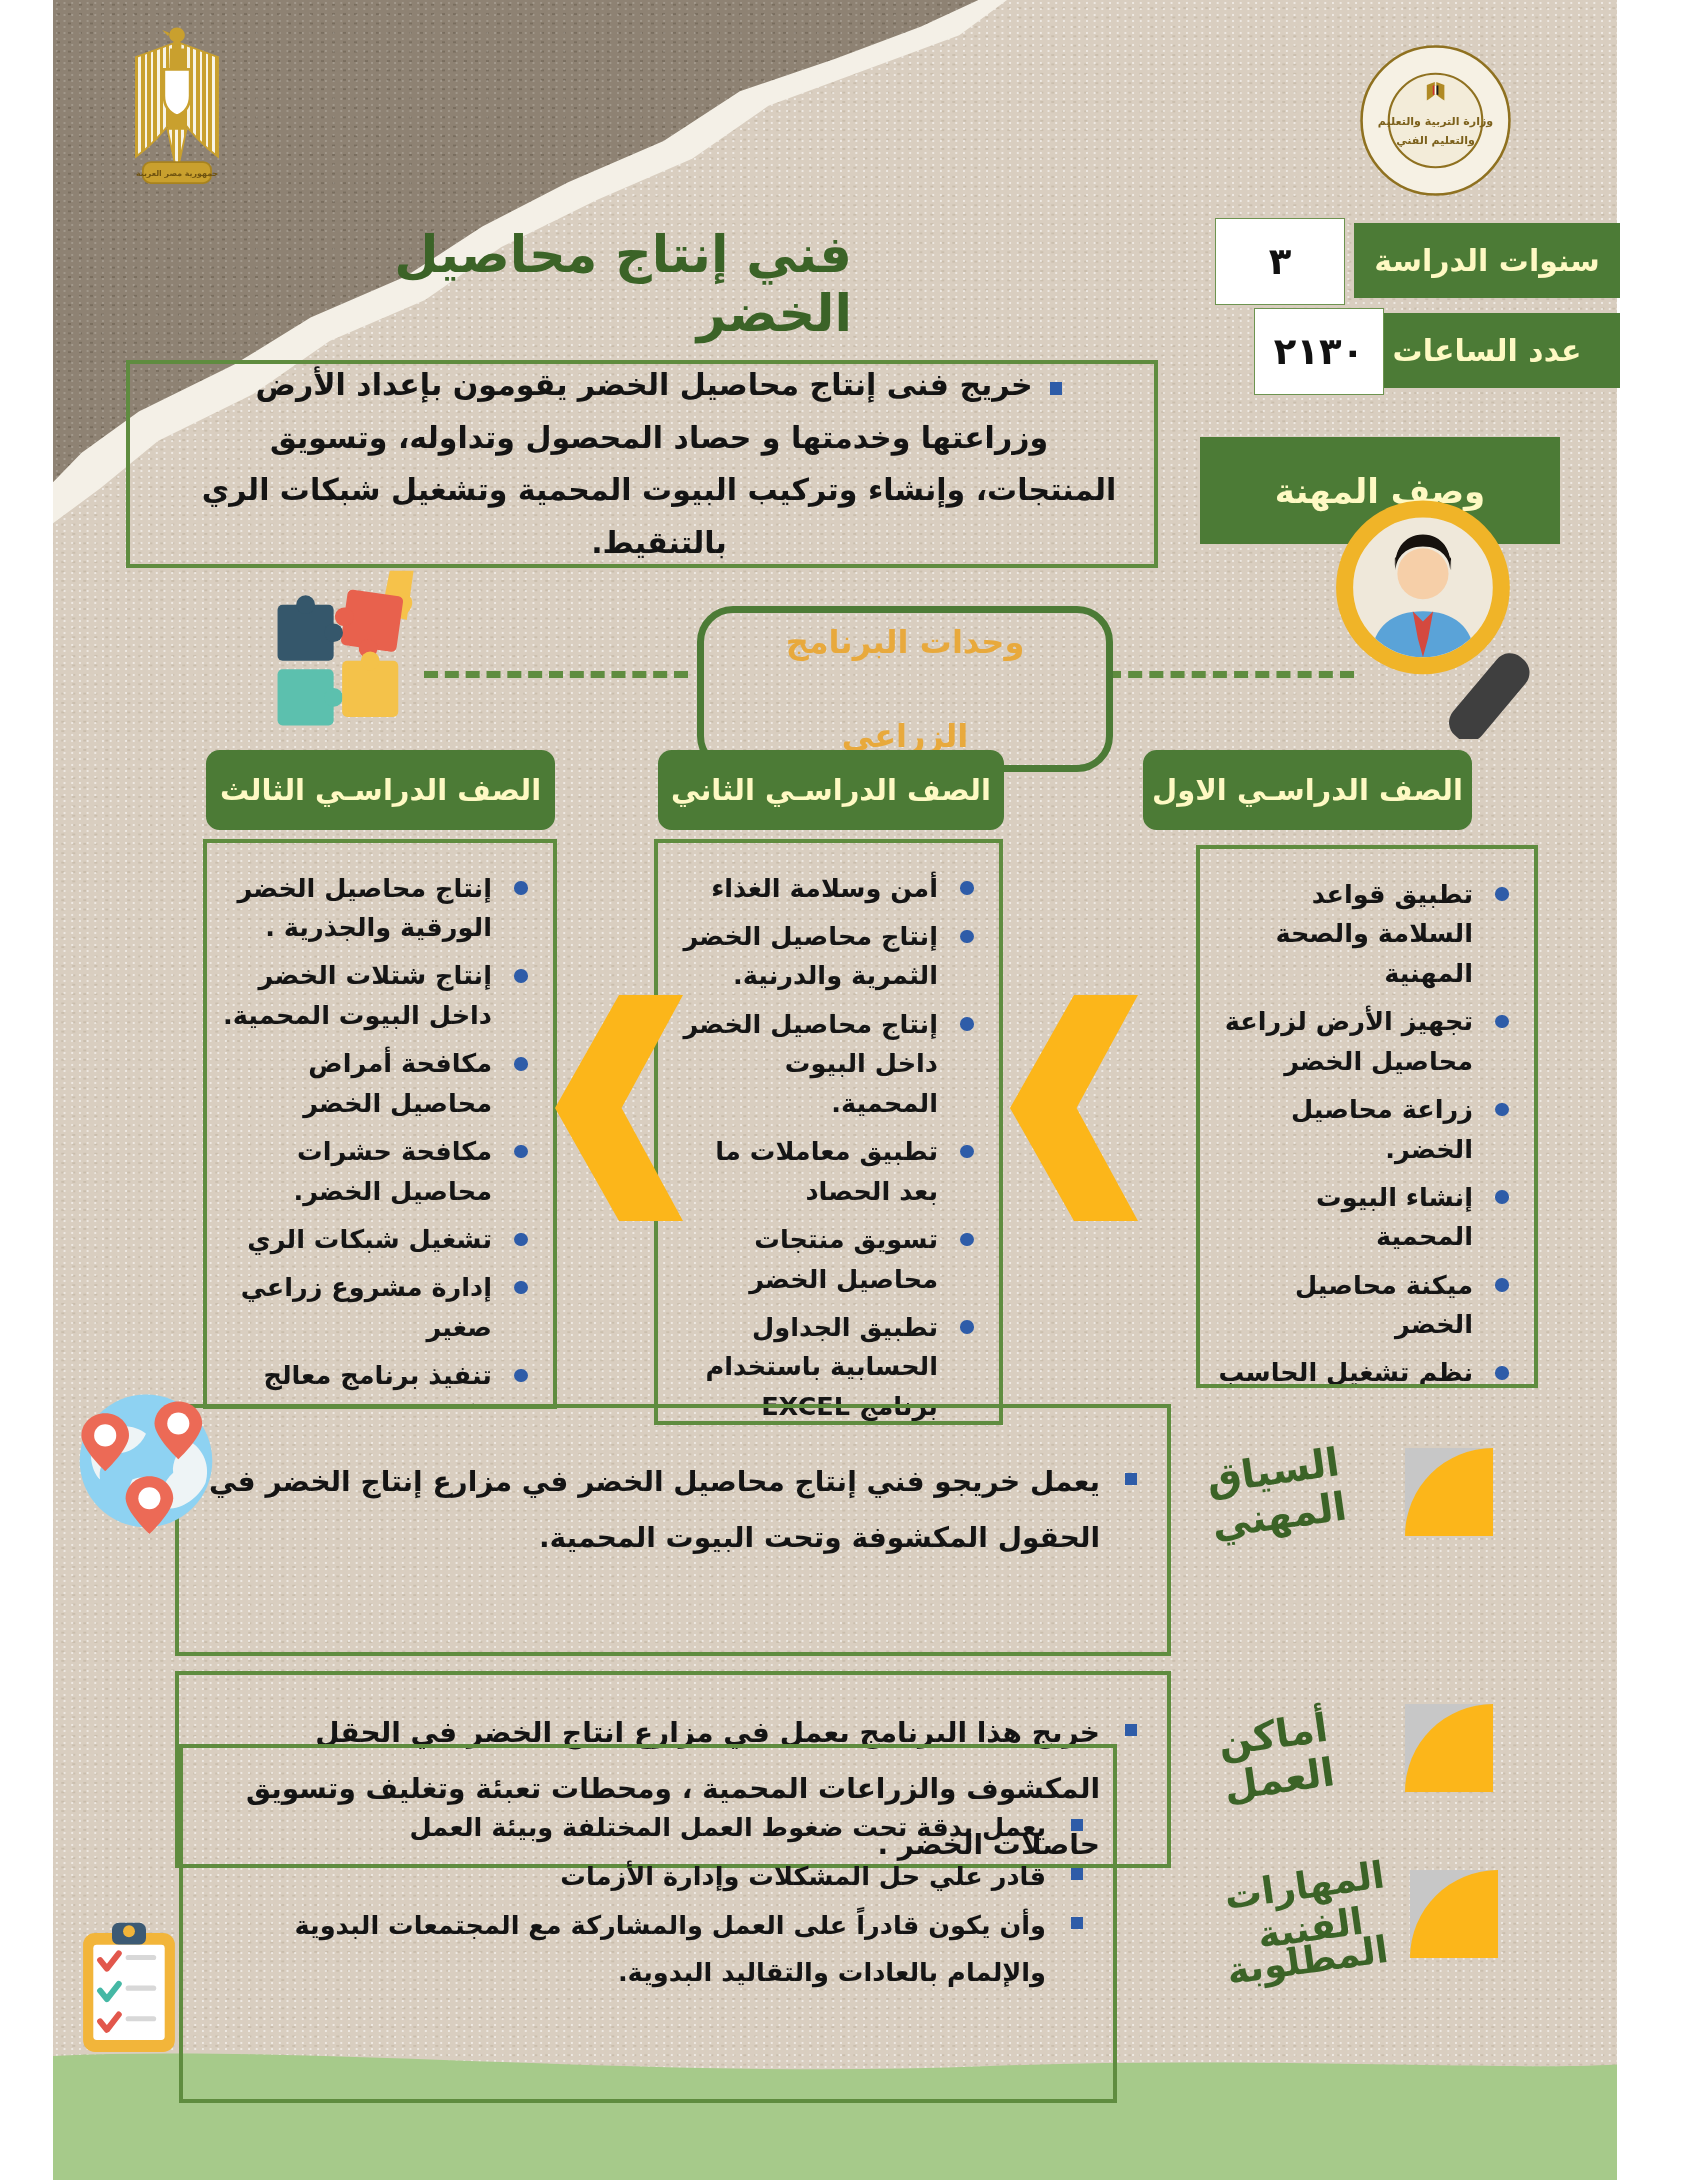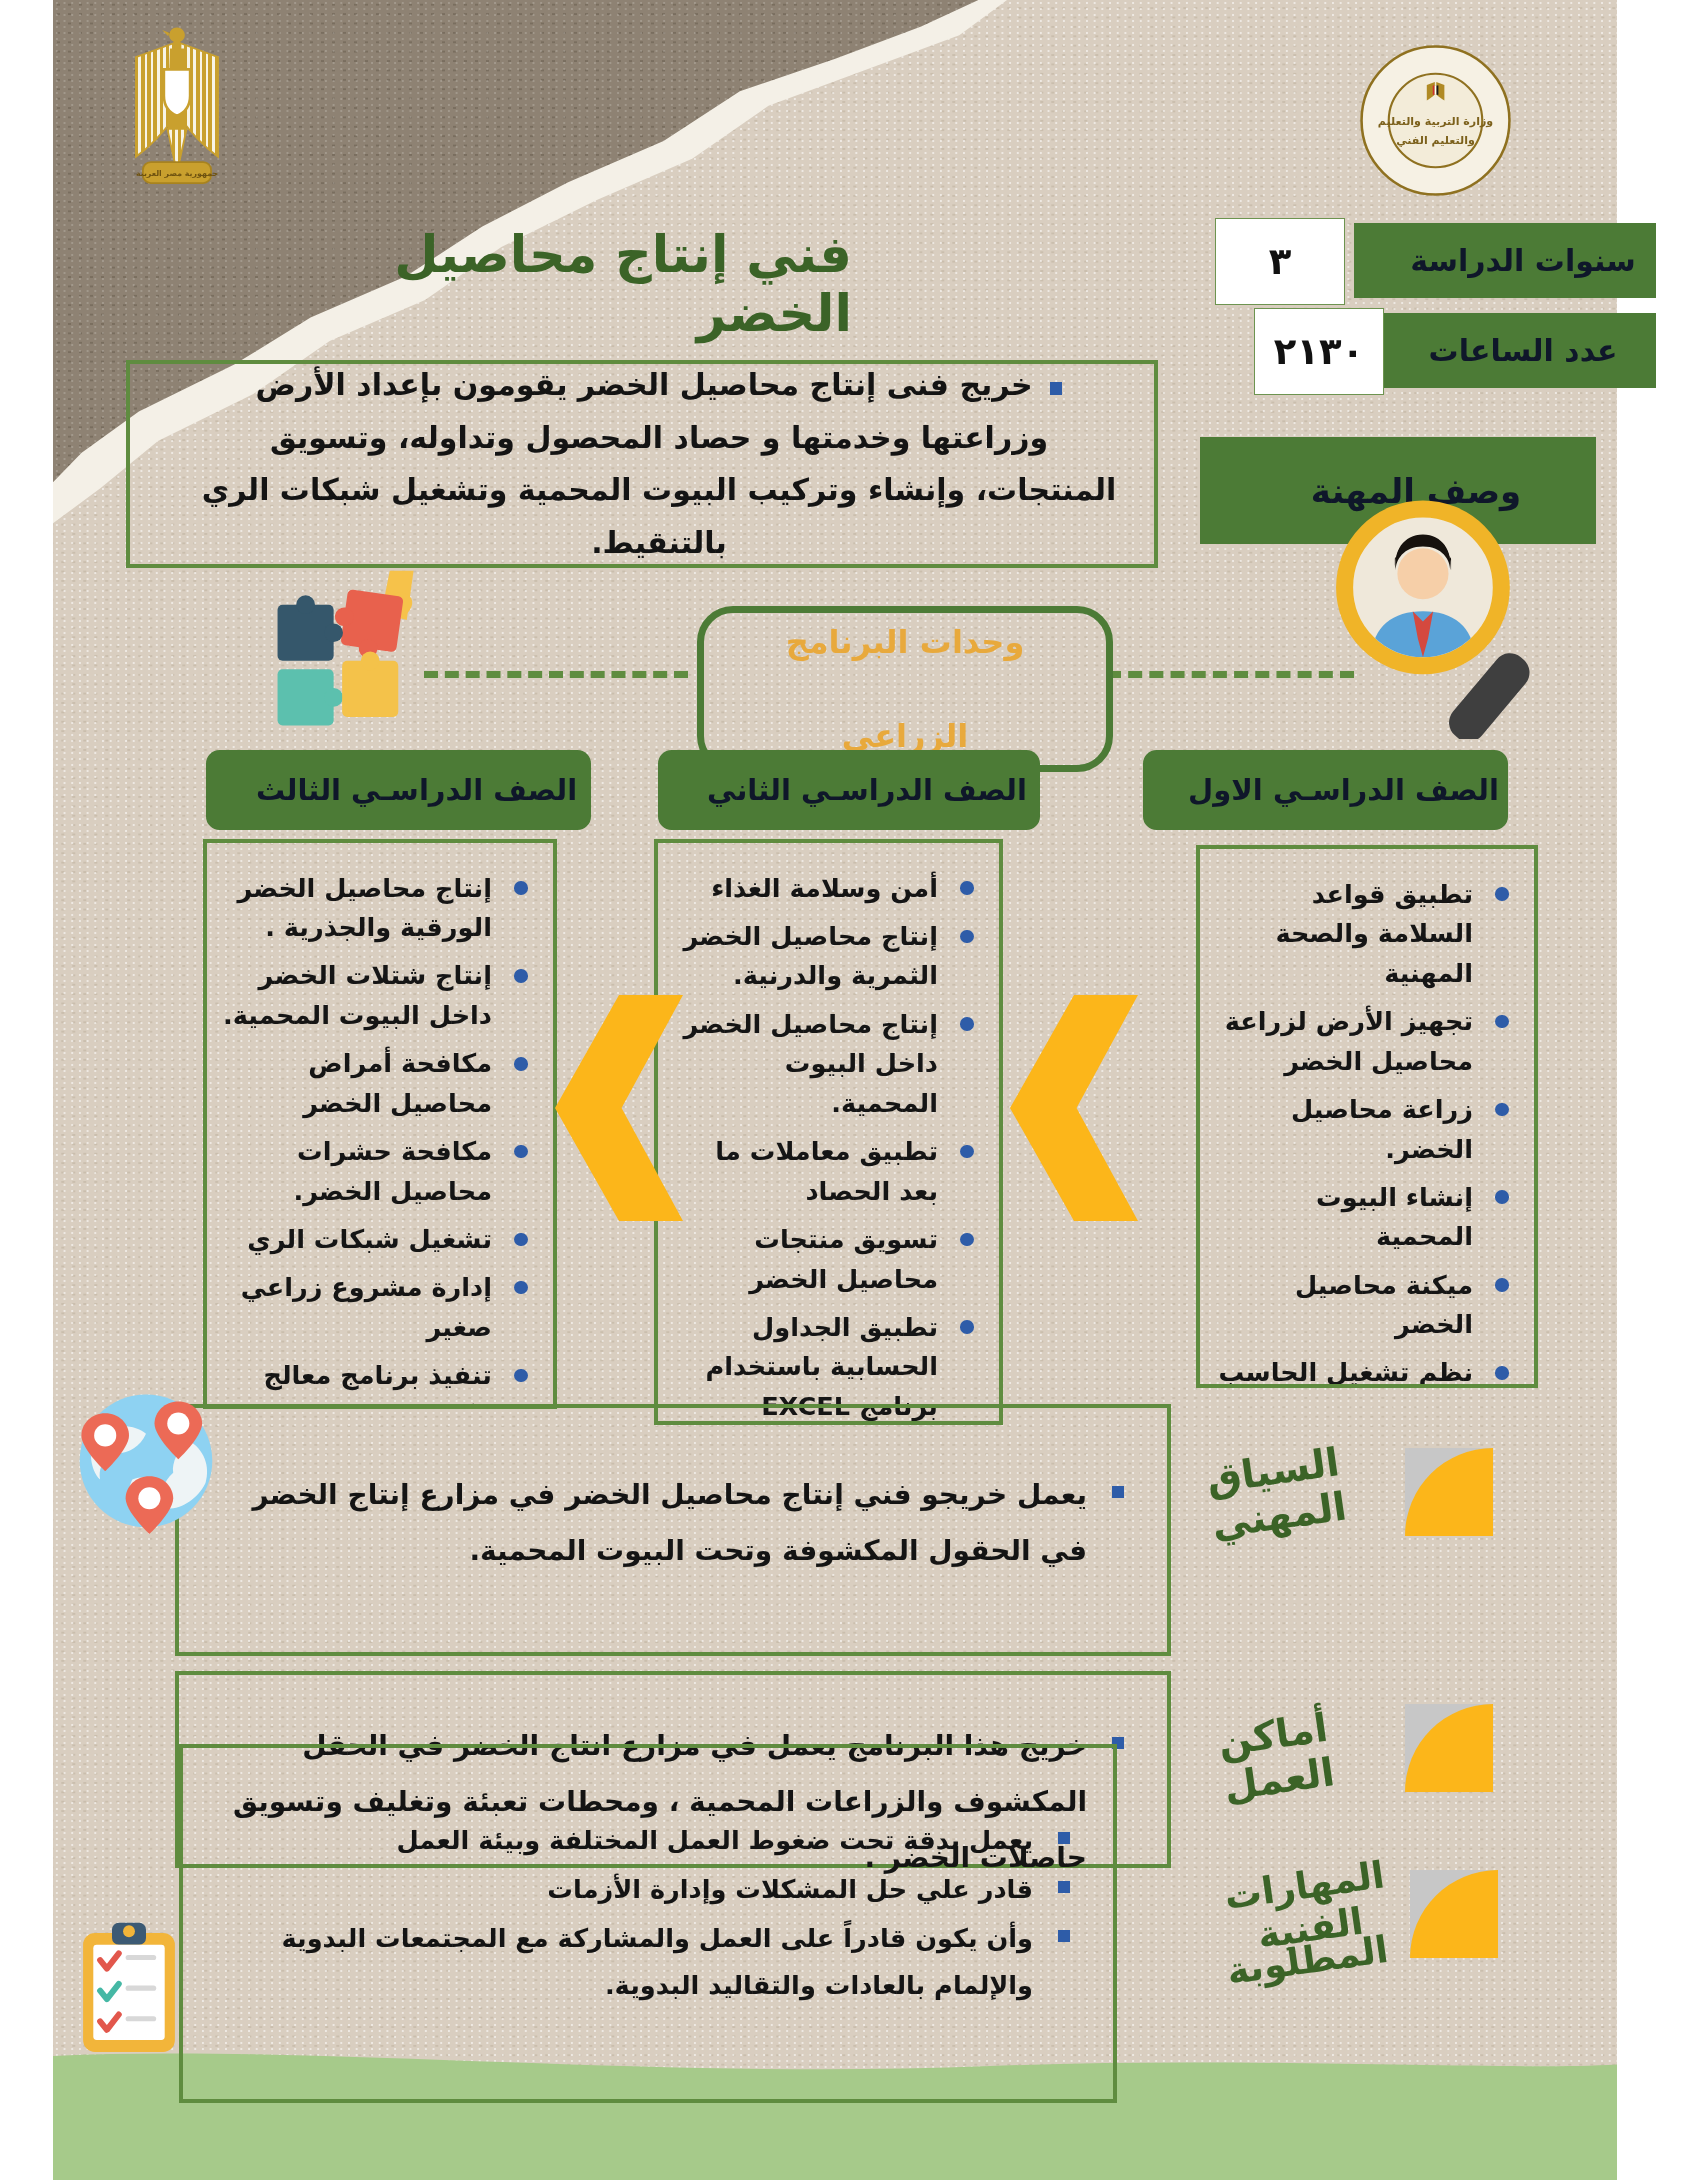--- a/index.html
+++ b/index.html
@@ -15,21 +15,21 @@
     clip-path:polygon(0 0,100% 0,95% 6%,85% 12%,75% 18%,67% 27%,57% 34%,47% 42%,39% 51%,29% 58%,21% 67%,11% 75%,5% 83%,0 89%);}
   .torn-dark{position:absolute;left:53px;top:0;width:954px;height:588px;background:#8e8273;
     background-image:radial-gradient(rgba(255,255,255,.18) 1.3px,transparent 1.4px),
       radial-gradient(rgba(60,50,35,.25) 1.3px,transparent 1.4px);
     background-size:7.7px 6px,11px 9.4px;
     clip-path:polygon(0 0,97% 0,91% 4.5%,82% 10%,72% 15.5%,64% 24%,54% 31%,45% 38.5%,37% 47%,27% 54%,19% 62%,9% 70%,3% 77%,0 82%);}
   
   .wave{position:absolute;left:53px;top:2044px;width:1564px;height:136px;}
   
   .abs{position:absolute;}
-  .green-bar{background:#4c7b36;color:#0f172a;font-weight:bold;display:flex;align-items:center;justify-content:center;padding-left:36px;}
+  .green-bar{background:#4c7b36;color:#fef9c3;font-weight:bold;display:flex;align-items:center;justify-content:center;}
   .outline-box{border:4.3px solid #5f8c3f;background:transparent;}
   
   .page-title{left:273px;top:228px;width:579px;height:111px;color:#3b6327;font-size:51px;font-weight:900;
     display:flex;align-items:center;justify-content:center;letter-spacing:-0.9px;}
   .stat-label{width:266px;height:75px;font-size:30px;}
   .stat-value{width:128px;height:85px;background:#ffffff;border:1.7px solid #6d9450;color:#111;
     font-size:37px;font-weight:bold;display:flex;align-items:center;justify-content:center;}
   .job-label{left:1200px;top:437px;width:360px;height:107px;font-size:34px;}
   .desc-box{left:126px;top:360px;width:990px;height:200px;display:flex;align-items:center;padding-left:34px;}
   .desc-text{margin:0;padding:8.5px 34px;width:100%;font-size:30px;font-weight:bold;color:#141414;
@@ -44,21 +44,21 @@
   .grade-header{border-radius:13.6px;font-size:29px;}
   .grade-box{overflow:hidden;}
   .grade-list{list-style:none;margin:0;padding:25.6px 61px 0 12px;}
   .grade-list li{position:relative;text-align:right;font-size:25.6px;font-weight:bold;color:#151515;
     line-height:1.55;margin-bottom:8.5px;}
   .grade-list li::before{content:"";position:absolute;right:-36px;top:12.8px;width:13.6px;height:13.6px;
     border-radius:50%;background:#2e5ca8;}
   .chevron{width:128px;height:226px;background:#fcb61a;
     clip-path:polygon(100% 0,50% 0,0 50%,50% 100%,100% 100%,52% 50%);}
   
-  .section-list{list-style:none;margin:16px;padding:43px 64px 0 25.6px;}
+  .section-list{list-style:none;margin:3px;padding:43px 64px 0 25.6px;}
   .section-list li{position:relative;text-align:right;font-size:28px;font-weight:bold;color:#141414;
     line-height:2.0;margin-bottom:12px;}
   .section-list li::before{content:"";position:absolute;right:-37px;top:19px;width:12px;height:12px;background:#2e5ca8;}
   .skills-list{padding-top:53px;}
   .skills-list li{line-height:1.85;margin-bottom:1.7px;font-size:25.6px;}
   .skills-list li::before{top:15.3px;}
   .side-label{color:#3b6327;font-weight:900;font-size:39px;transform:rotate(-8deg);text-align:center;}
   .quarter{position:absolute;width:88px;height:88px;background:#c7c7c7;}
   .quarter::after{content:"";position:absolute;inset:0;background:#fcb61a;border-top-left-radius:100% 100%;}
 </style>

